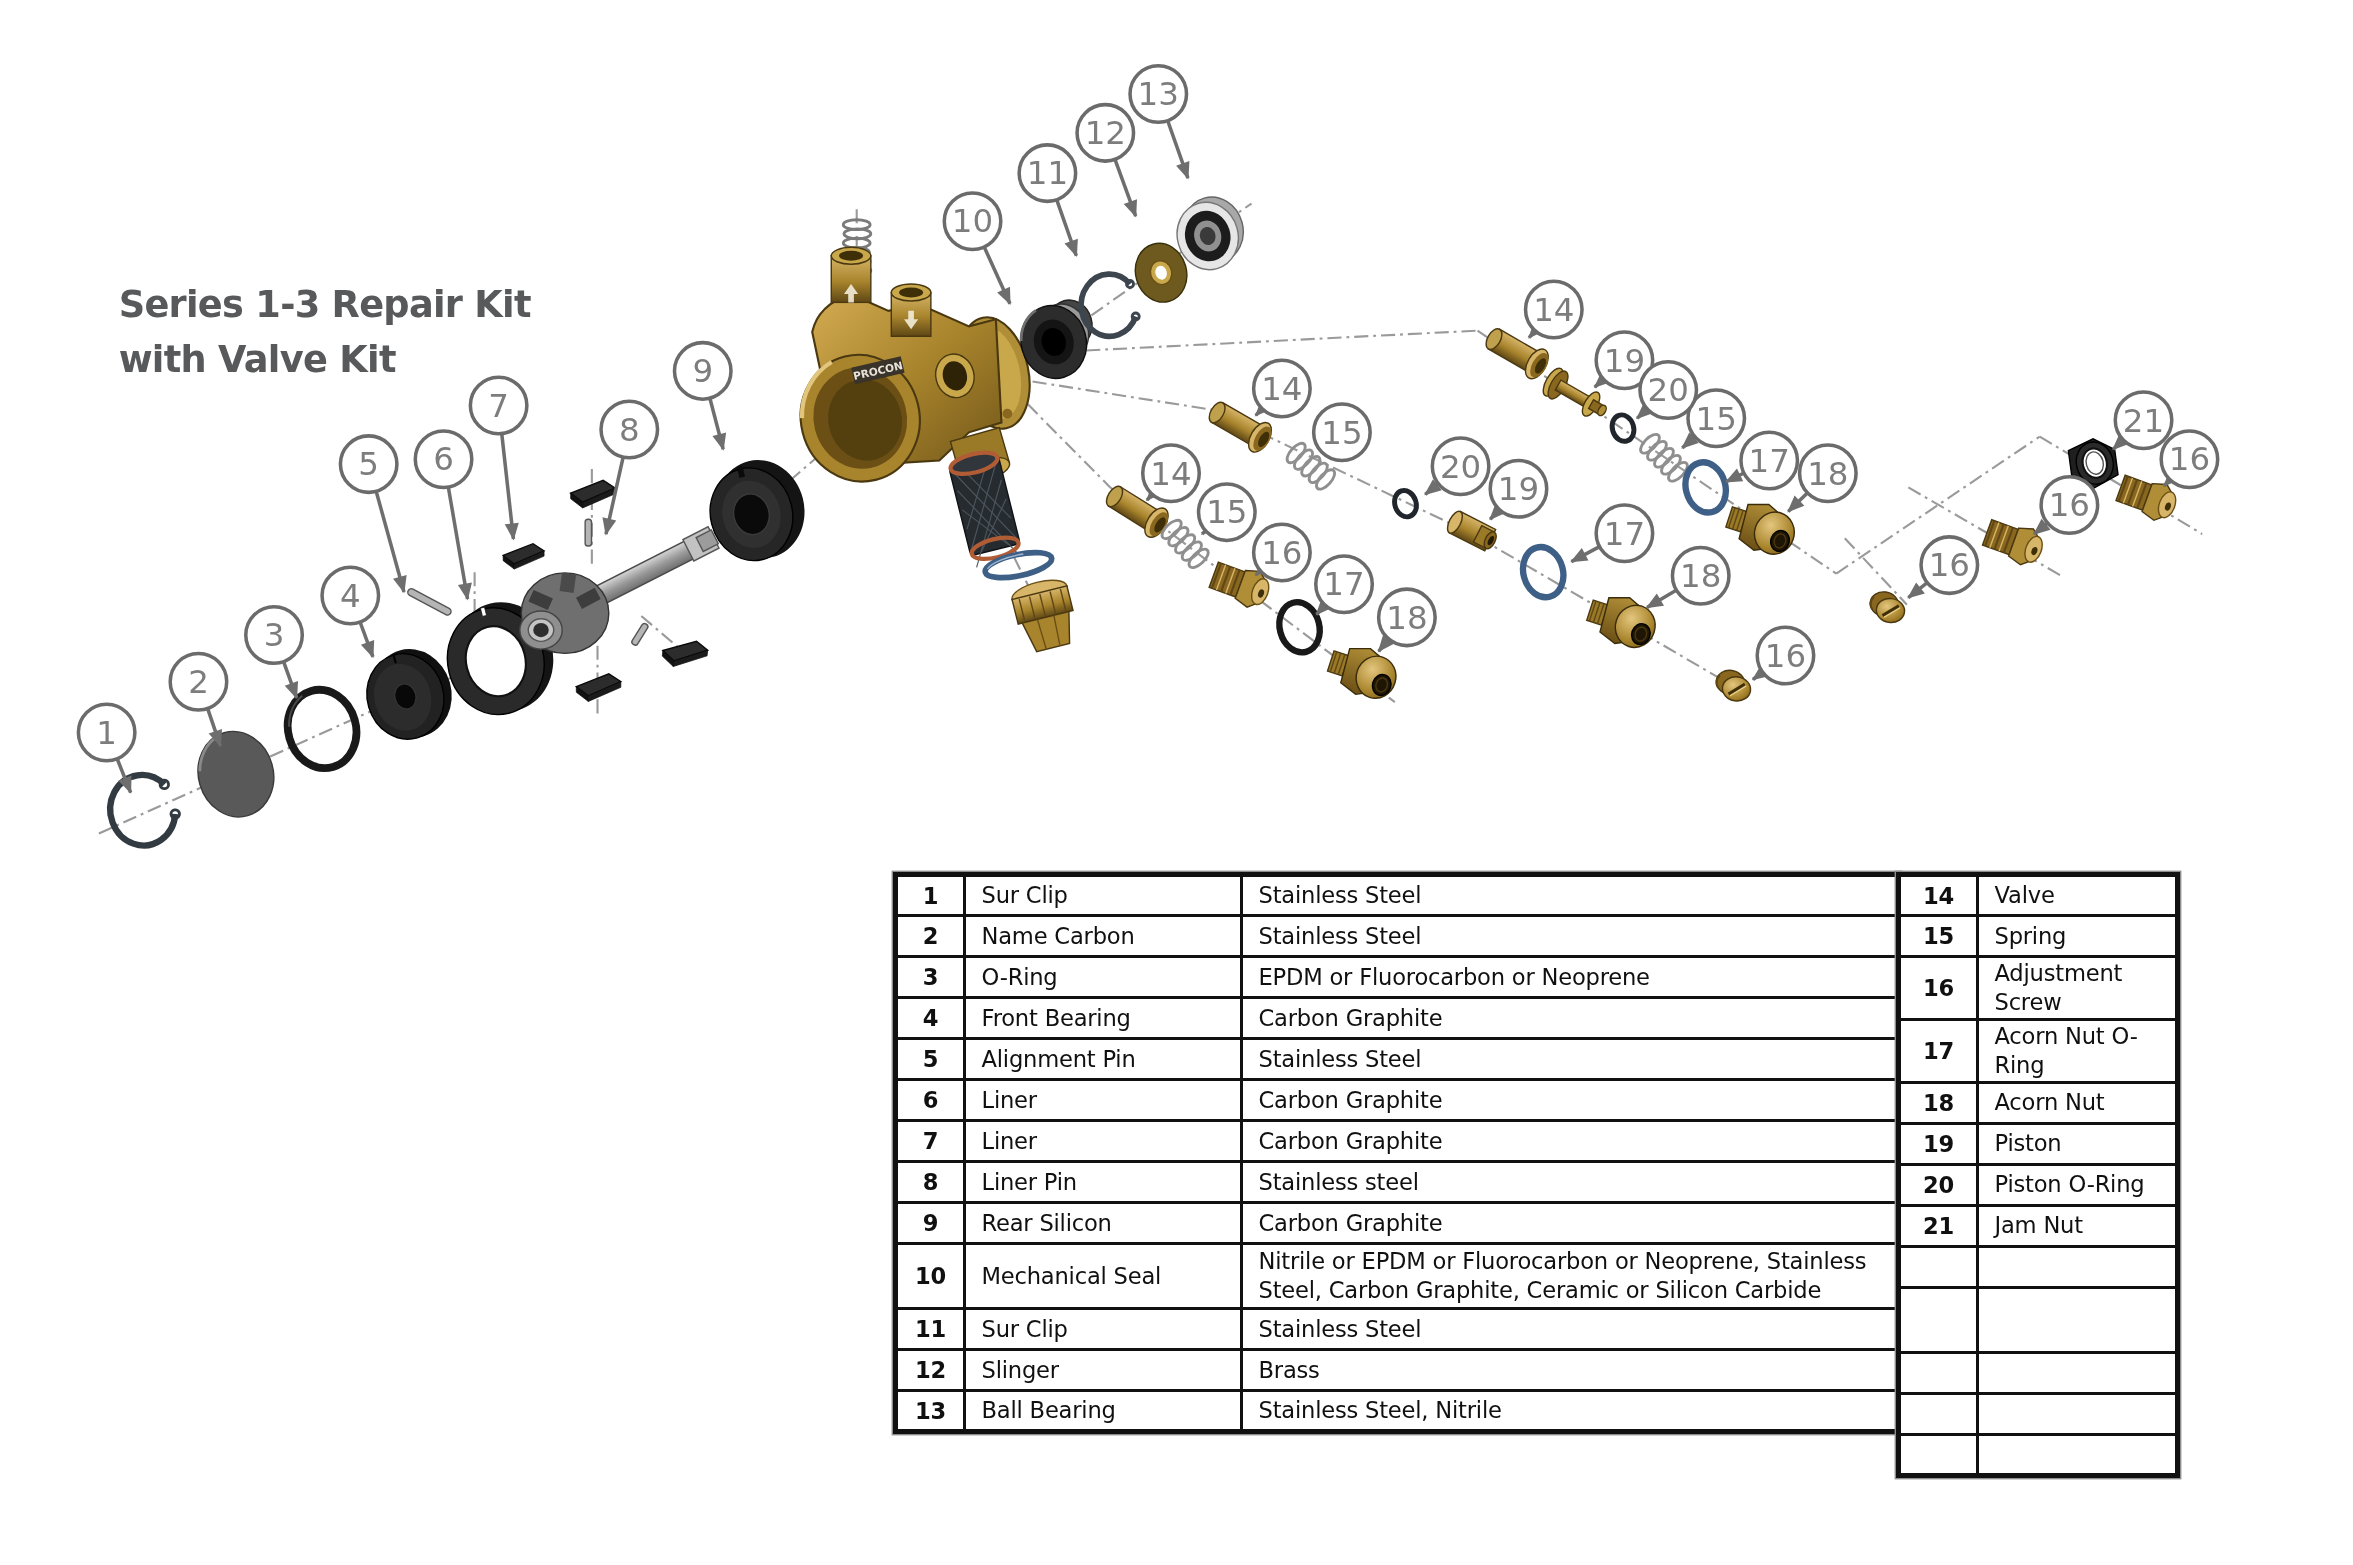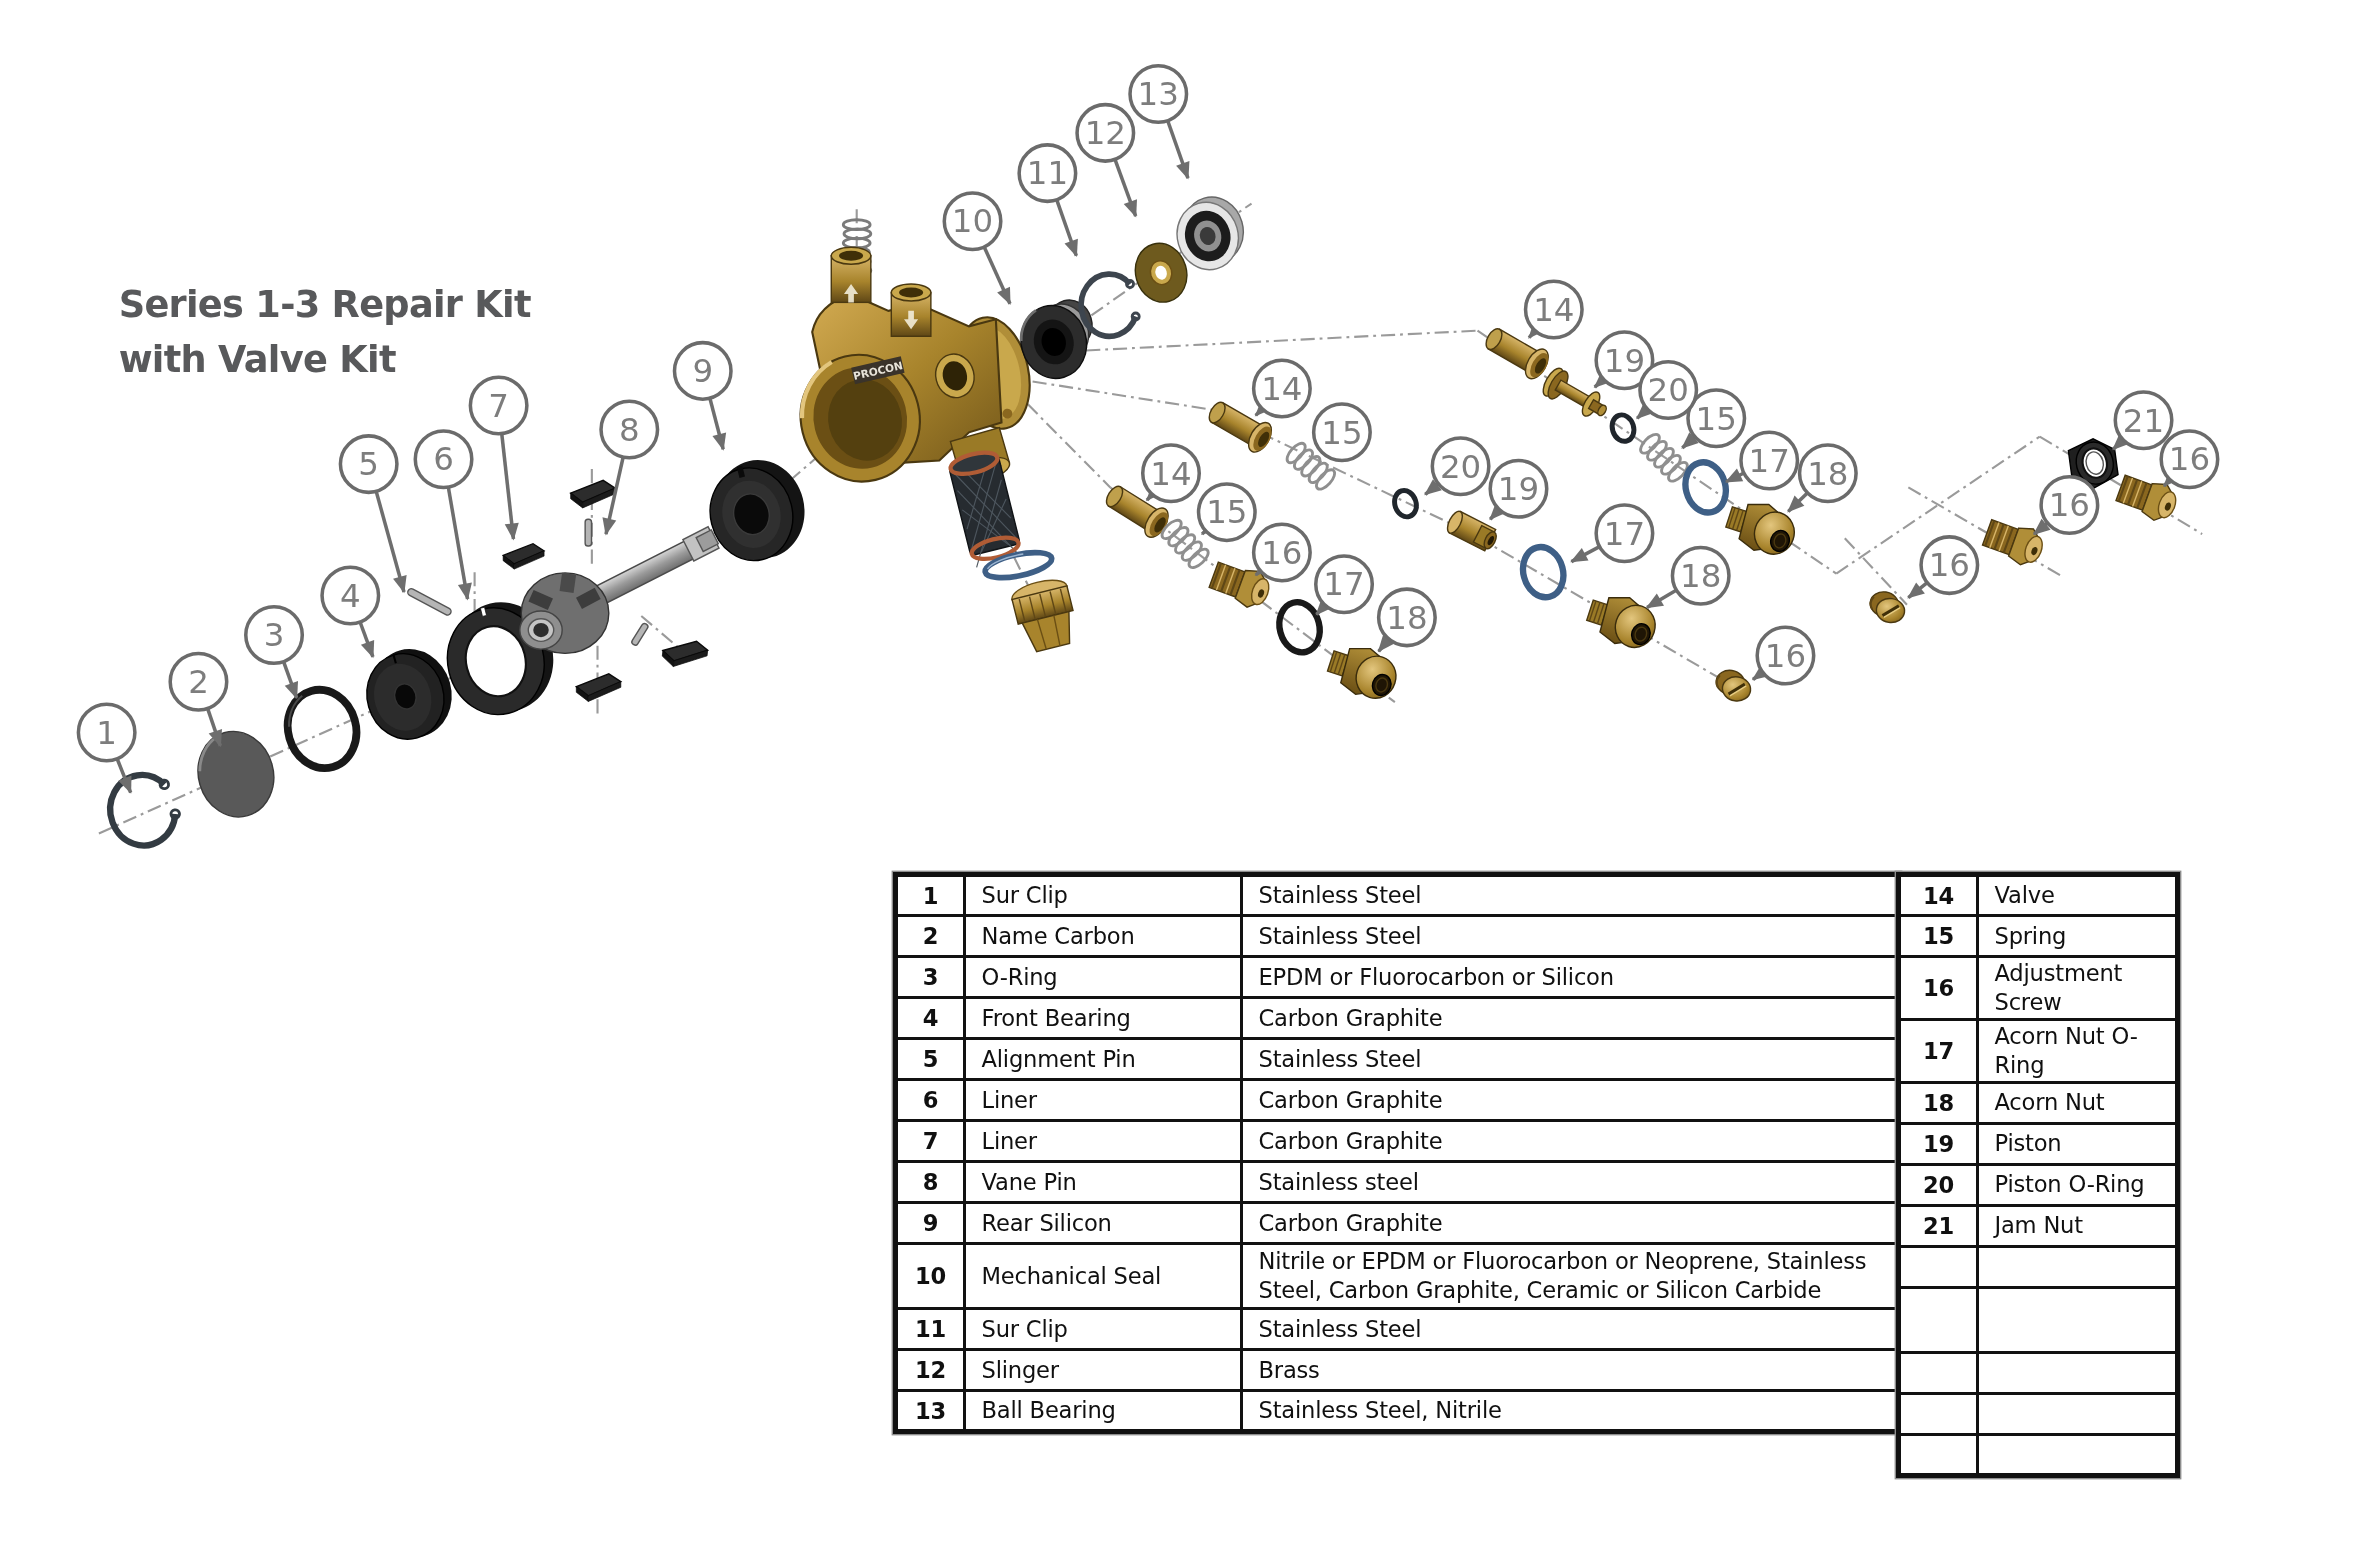--- a/index.html
+++ b/index.html
@@ -563,21 +563,21 @@
           <td class="mat">Stainless Steel</td>
         </tr>
     <tr>
           <td class="num">2</td>
           <td class="name">Name Carbon</td>
           <td class="mat">Stainless Steel</td>
         </tr>
     <tr>
           <td class="num">3</td>
           <td class="name">O-Ring</td>
-          <td class="mat">EPDM or Fluorocarbon or Silicon</td>
+          <td class="mat">EPDM or Fluorocarbon or Neoprene</td>
         </tr>
     <tr>
           <td class="num">4</td>
           <td class="name">Front Bearing</td>
           <td class="mat">Carbon Graphite</td>
         </tr>
     <tr>
           <td class="num">5</td>
           <td class="name">Alignment Pin</td>
           <td class="mat">Stainless Steel</td>
@@ -587,21 +587,21 @@
           <td class="name">Liner</td>
           <td class="mat">Carbon Graphite</td>
         </tr>
     <tr>
           <td class="num">7</td>
           <td class="name">Liner</td>
           <td class="mat">Carbon Graphite</td>
         </tr>
     <tr>
           <td class="num">8</td>
-          <td class="name">Vane Pin</td>
+          <td class="name">Liner Pin</td>
           <td class="mat">Stainless steel</td>
         </tr>
     <tr>
           <td class="num">9</td>
           <td class="name">Rear Silicon</td>
           <td class="mat">Carbon Graphite</td>
         </tr>
     <tr class="tall">
           <td class="num">10</td>
           <td class="name">Mechanical Seal</td>

